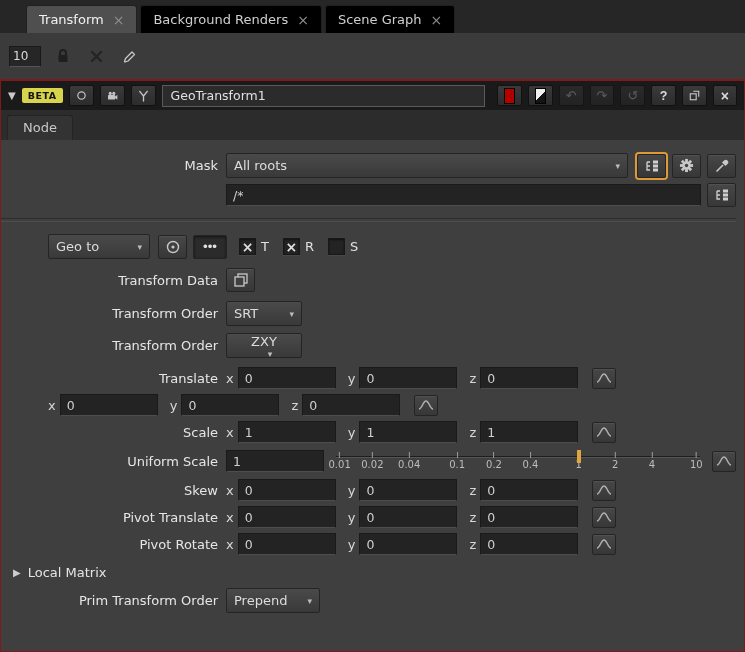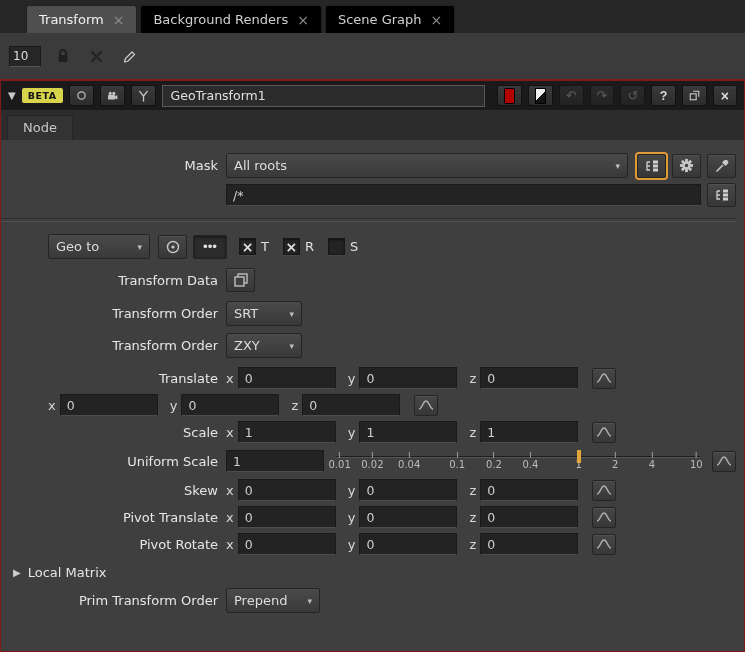--- a/index.html
+++ b/index.html
@@ -273,21 +273,21 @@
 
       <div class="row" style="margin-bottom:7px;">
         <span class="lbl">Transform Order</span>
         <div class="combo" style="width:60px;">
           <span>SRT</span>
           <span class="chev">▾</span>
         </div>
       </div>
       <div class="row" style="margin-bottom:9px;">
         <span class="lbl">Transform Order</span>
-        <div class="combo" style="width:60px;">
+        <div class="combo" style="width:60px;flex-direction:column;">
           <span>ZXY</span>
           <span class="chev">▾</span>
         </div>
       </div>
 
       <div class="row">
         <span class="lbl">Translate</span>
         <span class="grp">
             <span class="axis">x</span>
             <input class="input num" value="0" style="">

